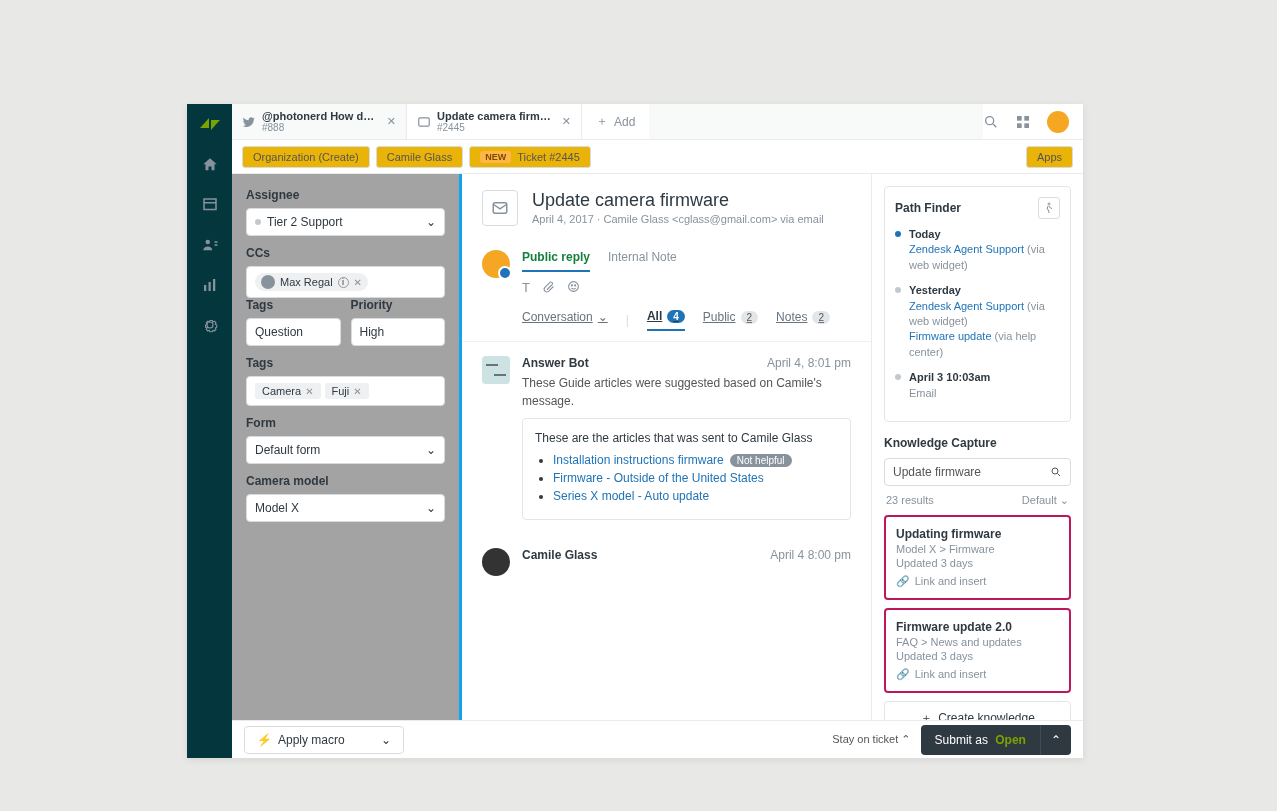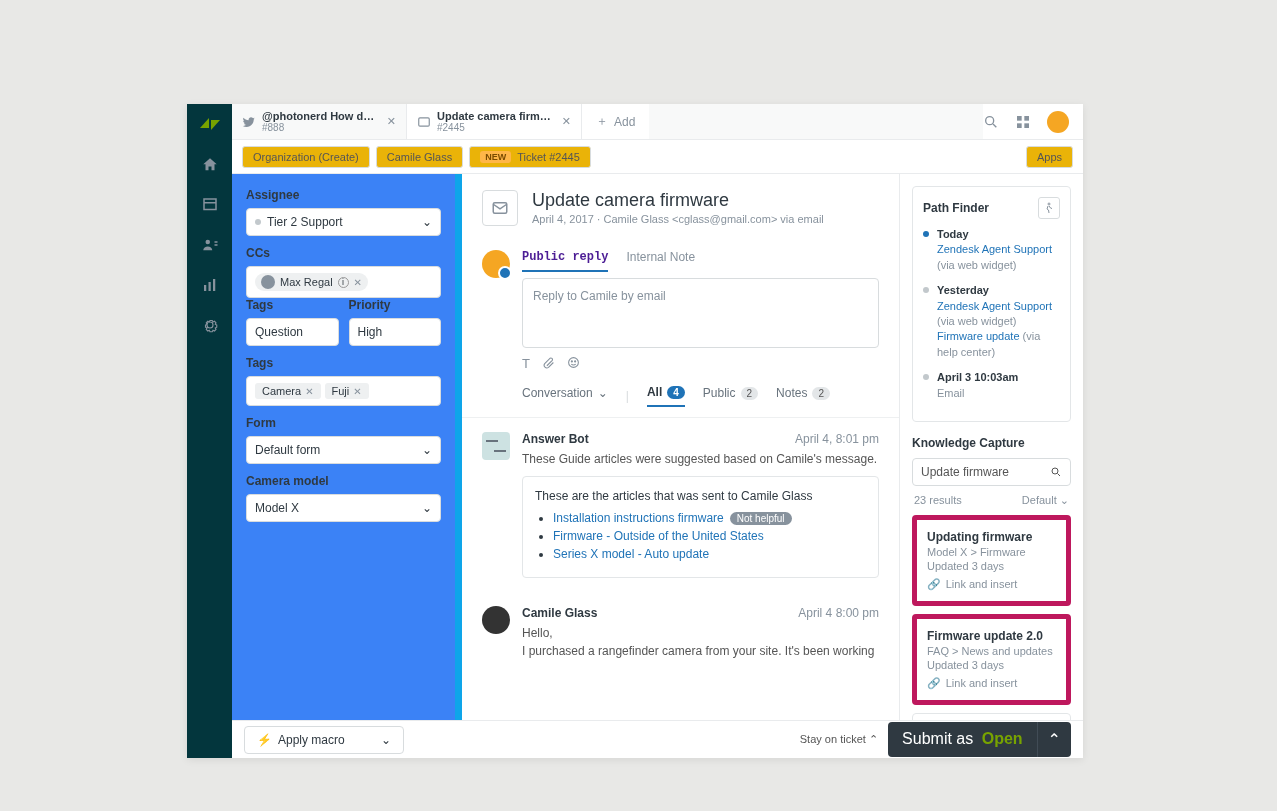--- a/index.html
+++ b/index.html
@@ -96,22 +96,22 @@
   .apps-btn { margin-left:auto; }
 
   
   .body {
     flex:1;
     display:flex;
     min-height:0;
   }
   .left-panel {
     width: 230px;
-    background:#3b82f6;
-    border-right:7px solid #0ea5e9;
+    background:#a3a3a3;
+    border-right:3px solid #0ea5e9;
     padding:14px;
     overflow:auto;
   }
   .left-panel .label { font-size:12px; font-weight:600; color:#2f3941; margin-top:10px; margin-bottom:6px;}
   .left-panel .label:first-child { margin-top:0; }
   .select, .tag-box {
     width:100%;
     border:1px solid #d8dcde;
     background:#fff;
     border-radius:4px;
@@ -158,68 +158,68 @@
   }
   .score-track { width:24px; height:12px; background:#e3e6e8; border-radius:2px; position:relative; overflow:hidden;}
   .score-fill { position:absolute; left:0; top:0; bottom:0; background:#78a300; }
 
   .compose-wrap { display:flex; gap:12px; padding:14px 20px 10px 20px; }
   .compose-avatar { width:28px; height:28px; border-radius:50%; background:#f5a623; position:relative;}
   .compose-avatar::after{content:''; position:absolute; right:-2px; bottom:-2px; width:10px; height:10px; border-radius:50%; background:#1f73b7; border:2px solid #fff;}
   .compose { flex:1; }
   .reply-tabs { display:flex; gap:18px; font-size:12px; margin-bottom:6px;}
   .reply-tab { padding-bottom:6px; cursor:pointer; color:#87929d;}
-  .reply-tab.active { color:#4c1d95; border-bottom:2px solid #1f73b7; font-weight:600;font-family:Liberation Mono, monospace;}
+  .reply-tab.active { color:#15803d; border-bottom:2px solid #1f73b7; font-weight:600;}
   .editor { border:1px solid #d8dcde; border-radius:4px; padding:10px; min-height:70px; font-size:12px; color:#87929d;}
   .editor-tools { display:flex; gap:12px; margin-top:8px; color:#87929d; font-size:13px;}
 
   .conv-tabs { display:flex; align-items:center; gap:18px; padding:4px 20px 10px 60px; font-size:12px; color:#68737d; border-bottom:1px solid #eef0f1;}
-  .conv-tabs .tabitem { display:flex; align-items:center; gap:5px; cursor:pointer; padding-bottom:6px;}
+  .conv-tabs .tabitem { display:flex; align-items:center; gap:5px; cursor:pointer; padding-bottom:6px;text-decoration:underline;}
   .conv-tabs .tabitem.active { color:#2f3941; border-bottom:2px solid #1f73b7; font-weight:600;}
   .count-pill { background:#1f73b7; color:#fff; font-size:10px; padding:1px 6px; border-radius:8px;}
   .count-pill.gray { background:#e3e6e8; color:#555;}
 
   .msg { display:flex; gap:12px; padding:14px 20px; }
   .msg .who { width:28px; height:28px; border-radius:4px; background:#cde2e2; flex-shrink:0;}
   .msg .who.round { border-radius:50%; background:#333;}
   .msg .content { flex:1; font-size:12px;}
   .msg .head { display:flex; justify-content:space-between; font-size:12px;}
   .msg .head .name { font-weight:600; }
   .msg .head .time { color:#87929d;}
   .msg .body-text { margin-top:4px; color:#555; line-height:1.5;}
   .article-box { border:1px solid #e3e6e8; border-radius:4px; padding:12px; margin-top:8px; font-size:12px;}
   .article-box ul { margin-top:8px; padding-left:18px;}
   .article-box li { margin:4px 0;}
   .article-box a { color:#1f73b7; text-decoration:none; cursor:pointer;}
   .nothelpful { background:#87929d; color:#fff; font-size:10px; padding:1px 7px; border-radius:8px; margin-left:6px;}
 
   
   .right-panel {
-    width: 184px;
+    width: 212px;
     border-left:1px solid #e9ebed;
     padding:12px;
     overflow:auto;
     display:flex;
     flex-direction:column;
     gap:14px;
   }
   .card { border:1px solid #e3e6e8; border-radius:4px; padding:10px; }
   .card h4 { font-size:12px; font-weight:600; margin-bottom:8px; display:flex; justify-content:space-between; align-items:center;}
   .walk-btn { width:22px;height:22px;border:1px solid #d8dcde;border-radius:3px;display:flex;align-items:center;justify-content:center;color:#87929d;}
   .timeline-item { display:flex; gap:8px; font-size:11px; margin-bottom:10px;}
   .dot { width:6px; height:6px; border-radius:50%; background:#1f73b7; margin-top:4px; flex-shrink:0;}
   .dot.gray { background:#c2c8cc;}
   .timeline-item .tl-body { line-height:1.4;}
   .timeline-item .tl-title { font-weight:600; color:#2f3941;}
   .timeline-item a { color:#1f73b7; text-decoration:none;}
   .timeline-item .meta { color:#87929d;}
 
   .kc-search { border:1px solid #d8dcde; border-radius:4px; padding:6px 8px; display:flex; justify-content:space-between; align-items:center; font-size:12px; color:#555;}
   .kc-meta { display:flex; justify-content:space-between; font-size:11px; color:#87929d; margin:8px 2px;}
-  .kcard { border:5px solid #be185d; border-radius:4px; padding:10px; margin-bottom:8px; font-size:11px;}
+  .kcard { border:2px solid #be185d; border-radius:4px; padding:10px; margin-bottom:8px; font-size:11px;}
   .kcard .kt { font-weight:600; font-size:12px; color:#2f3941;}
   .kcard .kp { color:#87929d; margin-top:2px;}
   .kcard .link-insert { display:flex; align-items:center; gap:5px; color:#87929d; margin-top:6px; cursor:pointer;}
   .create-k { display:flex; align-items:center; justify-content:center; gap:6px; border:1px solid #e3e6e8; border-radius:4px; padding:8px; font-size:12px; cursor:pointer;}
 
   
   .footer-bar {
     position:absolute;
     left:45px;
     right:0;
@@ -229,21 +229,21 @@
     border-top:1px solid #e9ebed;
     display:flex;
     align-items:center;
     padding:0 12px;
     gap:12px;
   }
   .macro-btn { display:flex; align-items:center; gap:8px; border:1px solid #d8dcde; border-radius:4px; padding:6px 12px; font-size:12px; cursor:pointer; width:160px; justify-content:space-between;}
   .macro-btn .left { display:flex; align-items:center; gap:6px;}
   .footer-right { margin-left:auto; display:flex; align-items:center; gap:10px;}
   .stay { font-size:11px; color:#555; cursor:pointer;}
-  .submit-btn { background:#2f3941; color:#fff; border-radius:4px; display:flex; align-items:stretch; overflow:hidden; cursor:pointer; font-size:16px;}
+  .submit-btn { background:#2f3941; color:#fff; border-radius:4px; display:flex; align-items:stretch; overflow:hidden; cursor:pointer; font-size:12px;}
   .submit-btn .main { padding:8px 14px;}
   .submit-btn .open { color:#78a300; font-weight:600; margin-left:4px;}
   .submit-btn .caret { padding:8px 10px; border-left:1px solid #414c56;}
 
   svg { display:block; }
 </style>
 </head>
 <body>
 
 <div class="app">
@@ -423,21 +423,20 @@
         </div>
 
 
         <div class="compose-wrap">
           <div class="compose-avatar"></div>
           <div class="compose">
             <div class="reply-tabs">
               <span class="reply-tab active">Public reply</span>
               <span class="reply-tab">Internal Note</span>
             </div>
-            <div class="editor">Reply to Camile by email</div>
             <div class="editor-tools">
               <span>T</span>
               <span>
                 <svg width="13" height="13" viewBox="0 0 24 24" fill="none" stroke="currentColor" stroke-width="2">
                     <path d="M21 12l-9 9a5 5 0 01-7-7l10-10a3 3 0 014 4L9 18"></path>
                   </svg>
               </span>
               <span>
                 <svg width="13" height="13" viewBox="0 0 24 24" fill="none" stroke="currentColor" stroke-width="2">
                     <circle cx="12" cy="12" r="9"></circle>
@@ -491,24 +490,20 @@
             </div>
           </div>
         </div>
 
         <div class="msg">
           <div class="who round"></div>
           <div class="content">
             <div class="head">
               <span class="name">Camile Glass</span>
               <span class="time">April 4 8:00 pm</span>
-            </div>
-            <div class="body-text">
-              <div>Hello,</div>
-              <div>I purchased a rangefinder camera from your site. It's been working</div>
             </div>
           </div>
         </div>
       </div>
 
       <div class="right-panel">
         <div class="card">
           <h4>
             <span>Path Finder</span>
             <span class="walk-btn">

